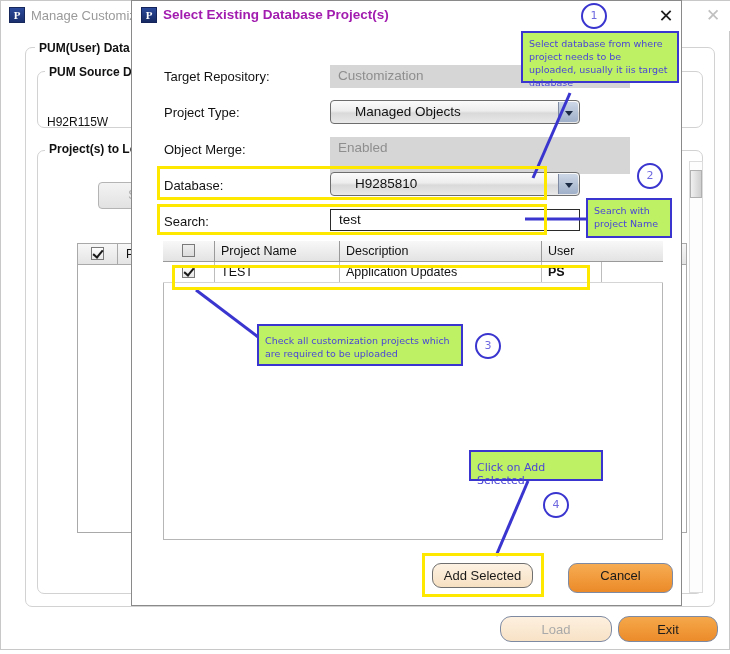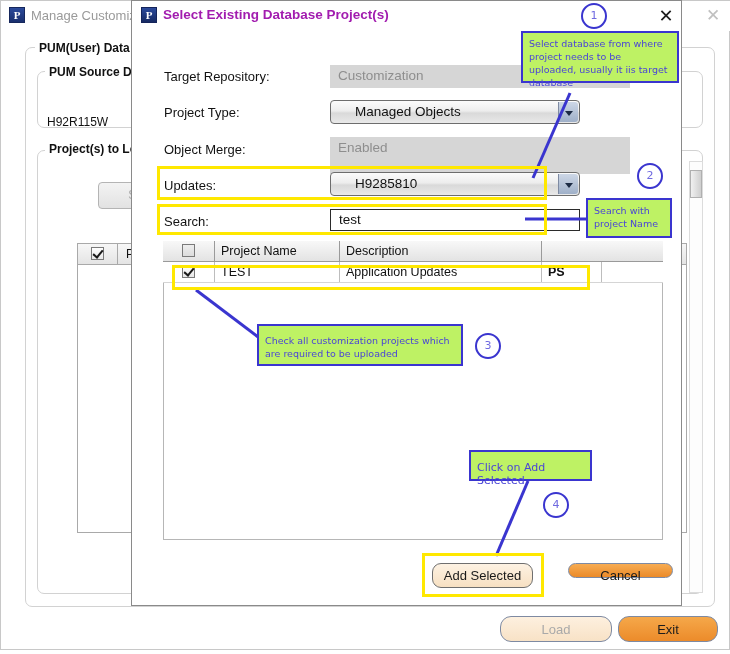--- a/index.html
+++ b/index.html
@@ -449,53 +449,54 @@
 
     <div class="dlg-label" style="left:32px; top:104px;">Project Type:</div>
     <div class="combo" style="left:198px; top:99px; width:250px; height:24px;">
       <span>Managed Objects</span>
       <span class="combo-arrow"></span>
     </div>
 
     <div class="dlg-label" style="left:32px; top:141px;">Object Merge:</div>
     <div class="field-disabled" style="left:198px; top:136px; width:300px; height:37px;">Enabled</div>
 
-    <div class="dlg-label" style="left:32px; top:177px;">Updates:</div>
+    <div class="dlg-label" style="left:32px; top:177px;">Database:</div>
     <div class="combo" style="left:198px; top:171px; width:250px; height:24px;">
       <span>H9285810</span>
       <span class="combo-arrow"></span>
     </div>
 
     <div class="dlg-label" style="left:32px; top:213px;">Search:</div>
     <div class="textinput" style="left:198px; top:208px; width:250px; height:22px;">test</div>
   </div>
 
   <div class="dlg-listpanel"></div>
 
   <div class="dlg-grid">
     <div class="grid-header-row">
       <div class="gcell cb" style="left:0px; width:52px;">
         <span class="cbx grey"></span>
       </div>
       <div class="gcell" style="left:52px; width:125px;">Project Name</div>
       <div class="gcell" style="left:177px; width:202px;">Description</div>
+      <div class="gcell" style="left:379px; width:119px; border-right:none;">User</div>
     </div>
     <div class="grid-data-row">
       <div class="gcell cb" style="left:0px; width:52px;">
         <span class="cbx checked"></span>
       </div>
       <div class="gcell" style="left:52px; width:125px;">TEST</div>
       <div class="gcell" style="left:177px; width:202px;">Application Updates</div>
       <div class="gcell" style="left:379px; width:60px;font-weight:bold;">PS</div>
       <div class="gcell" style="left:439px; width:59px; border-right:none;"></div>
     </div>
   </div>
 
   <div class="dlg-btn cream" style="position:absolute; left:432px; top:563px; width:101px; height:25px;">Add Selected</div>
-  <div class="dlg-btn orange" style="position:absolute; left:568px; top:563px; width:105px; height:15px;">Cancel</div>
+  <div class="dlg-btn orange" style="position:absolute; left:568px; top:563px; width:105px; height:30px;">Cancel</div>
 
   <svg class="anno-svg">
 
     <line x1="570" y1="93" x2="533" y2="178" stroke="#3a35cf" stroke-width="3"></line>
 
     <line x1="588" y1="219" x2="525" y2="219" stroke="#3a35cf" stroke-width="3"></line>
 
     <line x1="258" y1="337" x2="196" y2="290" stroke="#3a35cf" stroke-width="3"></line>
 
     <line x1="528" y1="481" x2="496" y2="556" stroke="#3a35cf" stroke-width="3"></line>
@@ -508,16 +509,16 @@
 
   <div class="anno-box" style="left:521px; top:31px; width:158px; height:52px;">Select database from where project needs to be uploaded, usually it iis target database</div>
   <div class="anno-circle" style="left:581px; top:3px;">1</div>
 
   <div class="anno-box" style="left:586px; top:198px; width:86px; height:40px; ">Search with project Name</div>
   <div class="anno-circle" style="left:637px; top:163px;">2</div>
 
   <div class="anno-box" style="left:257px; top:324px; width:206px; height:42px; padding-top:8px;">Check all customization projects which are required to be uploaded</div>
   <div class="anno-circle" style="left:475px; top:333px;">3</div>
 
-  <div class="anno-box" style="left:469px; top:450px; width:123px; height:31px; padding-top:9px; font-size:11px;">Click on Add Selected</div>
+  <div class="anno-box" style="left:469px; top:450px; width:134px; height:31px; padding-top:9px; font-size:11px;">Click on Add Selected</div>
   <div class="anno-circle" style="left:543px; top:492px;">4</div>
 
 </div>
 
 </body></html>

